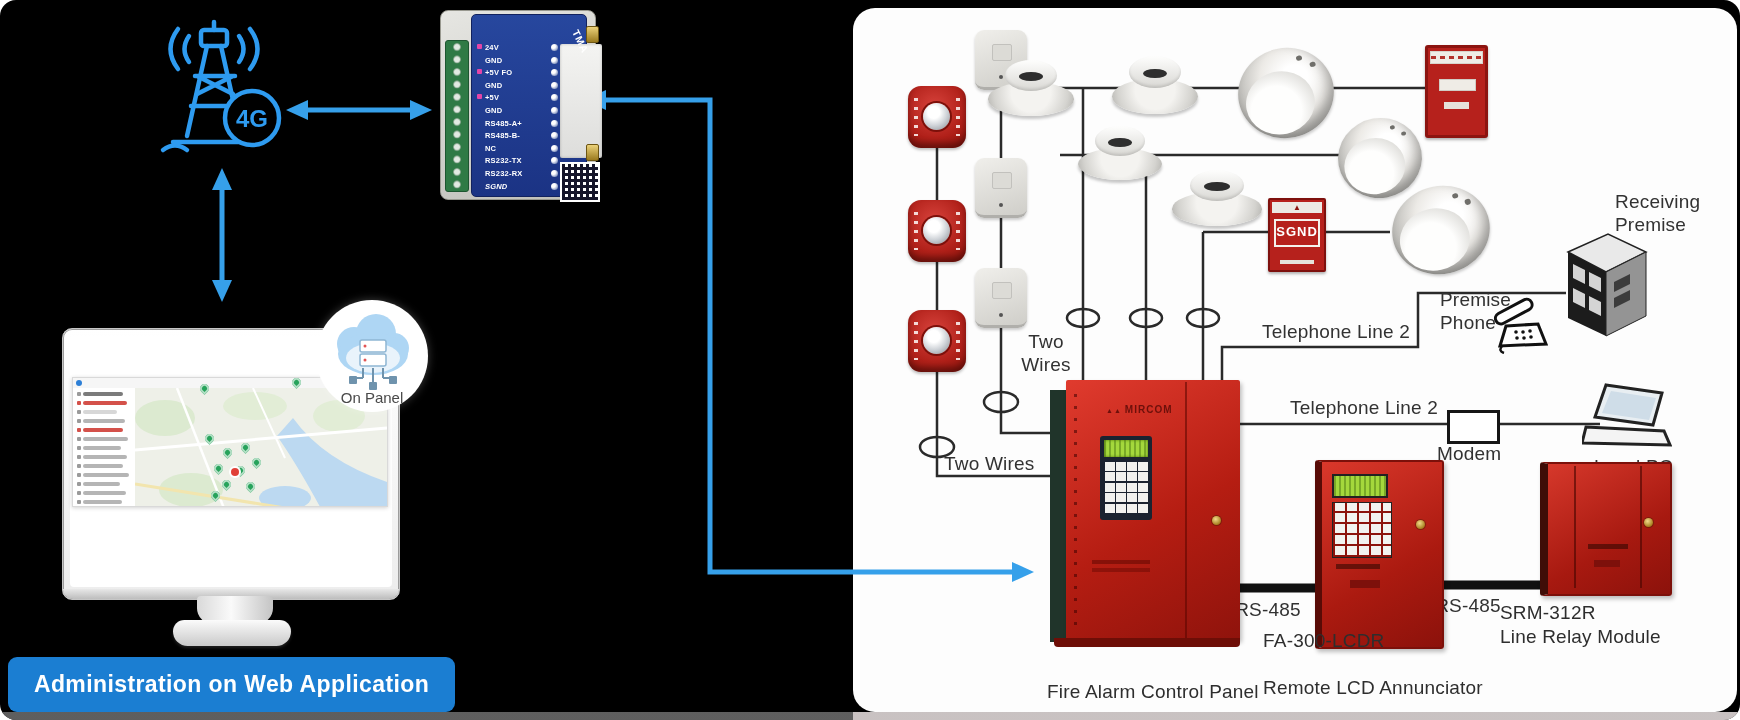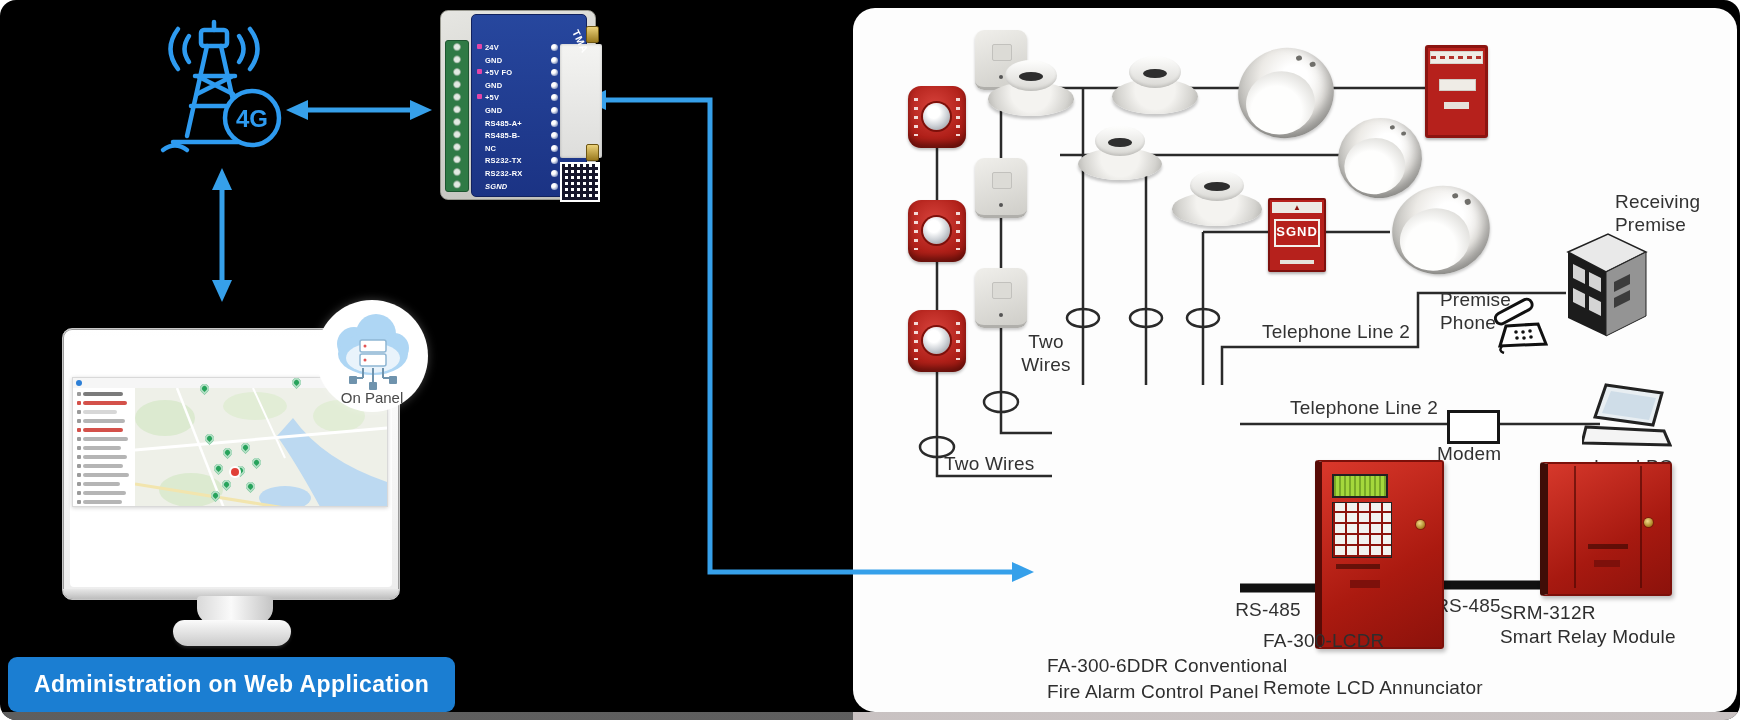--- a/index.html
+++ b/index.html
@@ -502,38 +502,51 @@
   </svg>
 
   <div class="modem-box abs" style="left:1447px;top:410px"></div>
 
   <svg class="abs" style="left:1582px;top:383px" width="90" height="70" viewBox="0 0 90 70">
     <polygon points="24,2 80,10 71,42 13,34" fill="#e8eef2" stroke="#222" stroke-width="3"></polygon>
     <polygon points="29,8 74,15 67,37 20,30" fill="#cfdde8"></polygon>
     <polygon points="4,44 82,48 88,62 0,60" fill="#f4f4f4" stroke="#222" stroke-width="3"></polygon>
   </svg>
 
+  <div id="fire-panel" class="abs">
+    <div class="side"></div>
+    <div class="front"></div>
+    <div class="leds"></div>
+    <div class="brand">MIRCOM</div>
+    <div class="disp">
+      <div class="lcd"></div>
+      <div class="keys"></div>
+    </div>
+    <div class="seam"></div>
+    <div class="keyhole" style="left:162px;top:136px"></div>
+    <div class="ftext"></div>
+    <div class="base"></div>
+  </div>
 
   <div id="annunciator" class="abs">
     <div class="lcd"></div>
     <div class="keys"></div>
     <div class="brand"></div>
     <div class="keyhole" style="left:94px;top:58px"></div>
     <div class="tag"></div>
   </div>
 
   <div id="relay" class="abs">
     <div class="seam1"></div>
     <div class="seam2"></div>
     <div class="brand"></div>
     <div class="keyhole" style="left:96px;top:54px"></div>
     <div class="tag"></div>
   </div>
 
-  <div class="cap abs" style="left:1047px;top:655px">FA-300-6DDR Conventional</div>
   <div class="cap abs" style="left:1047px;top:681px">Fire Alarm Control Panel</div>
   <div class="cap abs" style="left:1263px;top:630px">FA-300-LCDR</div>
   <div class="cap abs" style="left:1263px;top:677px">Remote LCD Annunciator</div>
   <div class="cap abs" style="left:1500px;top:602px">SRM-312R</div>
-  <div class="cap abs" style="left:1500px;top:626px">Smart Relay Module</div>
+  <div class="cap abs" style="left:1500px;top:626px">Line Relay Module</div>
 
   <div id="bottom-strip" class="abs"></div>
 </div>
 
 </body></html>

